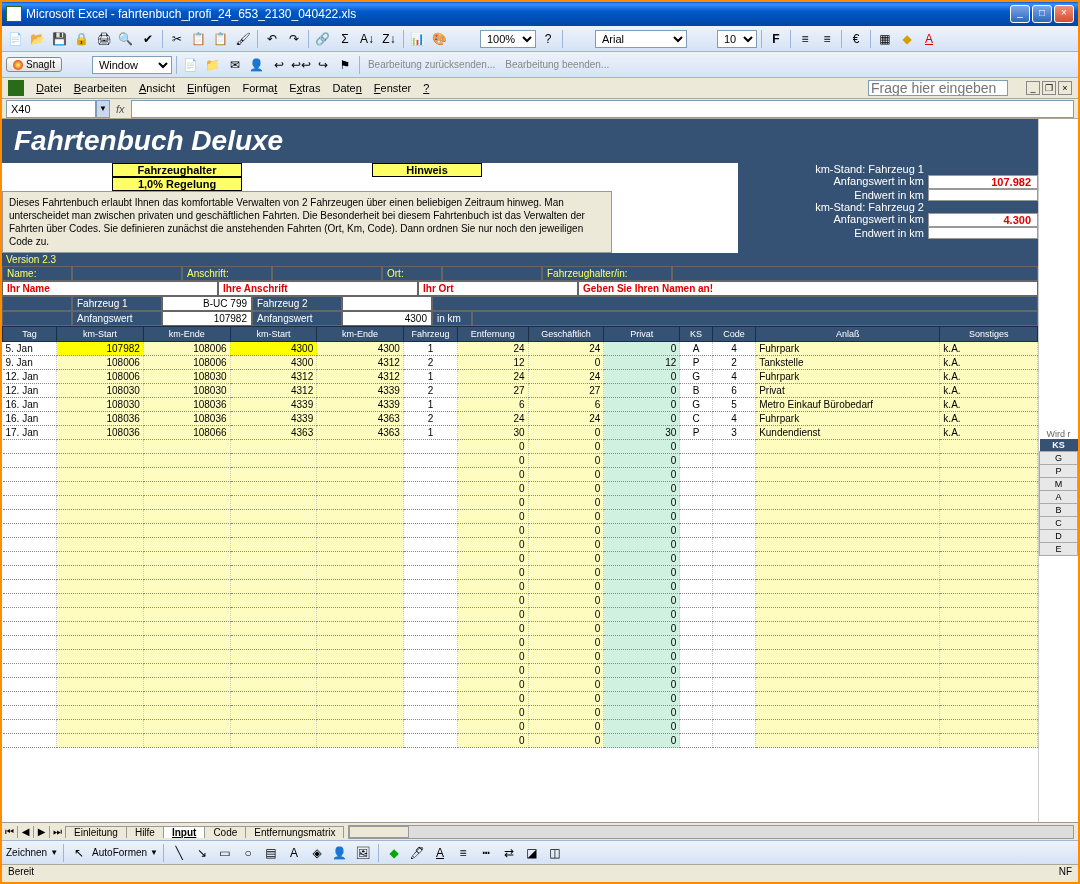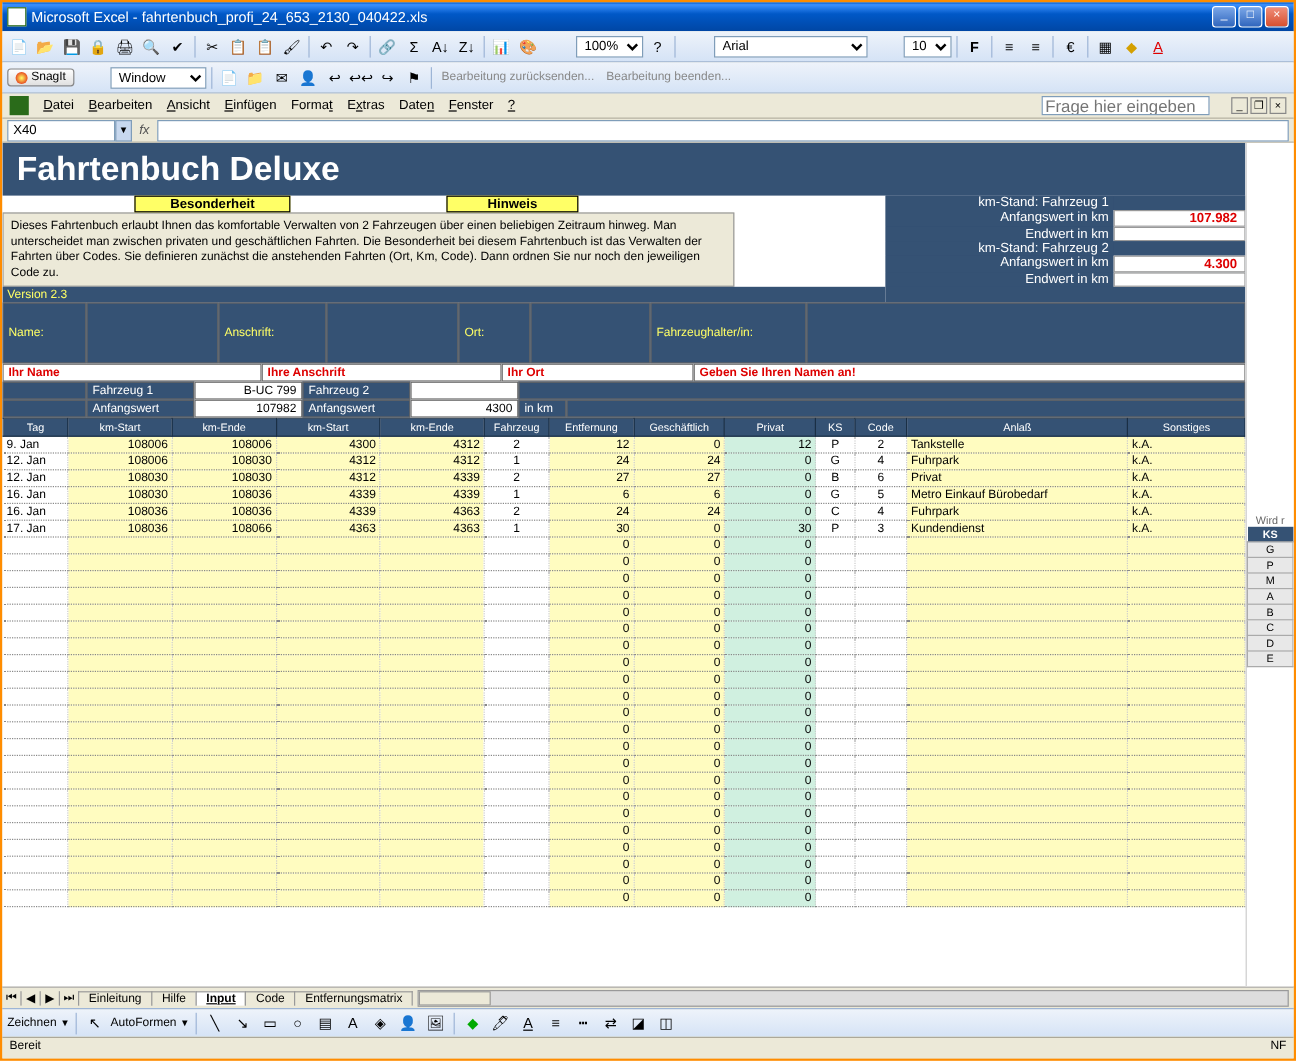--- a/index.html
+++ b/index.html
@@ -21,28 +21,28 @@
 .menubar .help-box { margin-left: auto; width: 140px; height: 16px; border: 1px solid #7f9db9; background: #fff; color: #999; padding: 0 2px; font-size: 14px; }
 .menubar .mdi-btns { display: flex; gap: 2px; margin-left: 6px; }
 .menubar .mdi-btn { width: 14px; height: 14px; border: 1px solid #888; background: #ece9d8; font-size: 9px; text-align: center; line-height: 12px; cursor: pointer; }
 .namebox-row { display: flex; align-items: center; background: #ece9d8; border-bottom: 1px solid #aca899; height: 20px; }
 .namebox { width: 90px; height: 18px; border: 1px solid #7f9db9; background: #fff; font-size: 11px; padding: 0 4px; margin-left: 4px; }
 .fx { margin: 0 6px; font-style: italic; color: #555; }
 .formula-bar { flex: 1; height: 18px; border: 1px solid #7f9db9; background: #fff; margin-right: 4px; }
 .sheet-area { flex: 1; background: #fff; overflow: hidden; position: relative; display: flex; }
 .sheet-main { flex: 1; overflow: auto; }
 .sheet-side { width: 40px; background: #fff; border-left: 1px solid #ccc; }
-.banner { background: #355274; color: #fff; font-size: 28px; font-weight: bold; padding: 6px 12px; font-family: Arial; }
+.banner { background: #355274; color: #fff; font-size: 28px; font-weight: bold; padding: 6px 12px; font-family: Arial; font-style: italic; }
 .hdr-yellow { background: #ffff66; border: 1px solid #000; font-weight: bold; text-align: center; }
 .hdr-navy-r { background: #355274; color: #fff; text-align: right; padding-right: 4px; }
 .val-white { background: #fff; border: 1px solid #999; text-align: right; padding-right: 6px; }
 .val-red { color: #d00; font-weight: bold; }
 .desc-box { background: #ece9d8; border: 1px solid #999; padding: 4px 6px; font-size: 10px; line-height: 13px; grid-column: 1 / span 5; }
 .version { background: #355274; color: #ffff66; font-weight: normal; padding: 1px 4px; font-size: 10px; }
-.label-navy { background: #355274; color: #ffff66; font-size: 10px; padding: 19px 4px; border: 1px solid #1a2f45; }
+.label-navy { background: #355274; color: #ffff66; font-size: 10px; padding: 1px 4px; border: 1px solid #1a2f45; }
 .input-red { background: #fff; color: #d00; font-weight: bold; font-size: 10px; padding: 1px 4px; border: 1px solid #999; }
 .tbl { border-collapse: collapse; width: 100%; table-layout: fixed; }
 .tbl th { background: #355274; color: #fff; font-size: 9px; font-weight: normal; padding: 2px; border: 1px solid #1a2f45; text-align: center; }
 .tbl td { border-bottom: 1px dotted #888; border-right: 1px dotted #ccc; font-size: 10px; padding: 0 3px; height: 14px; text-align: right; }
 .tbl td.l { text-align: left; }
 .tbl td.c { text-align: center; }
 .col-yellow { background: #fffcc0; }
 .col-mint { background: #d0f0e0; }
 .col-white { background: #fff; }
 .hl-yellow { background: #ffff00 !important; }
@@ -100,21 +100,21 @@
     <span class="tb-btn">🔗</span>
     <span class="tb-btn">Σ</span>
     <span class="tb-btn">A↓</span>
     <span class="tb-btn">Z↓</span>
     <span class="tb-sep"></span>
     <span class="tb-btn">📊</span>
     <span class="tb-btn">🎨</span>
     <select class="tb-combo" style="width:56px"><option>100%</option></select>
     <span class="tb-btn">?</span>
     <span class="tb-sep"></span>
-    <select class="tb-combo" style="width:128px"><option>Arial</option></select>
+    <select class="tb-combo" style="width:92px"><option>Arial</option></select>
     <select class="tb-combo" style="width:40px"><option>10</option></select>
     <span class="tb-sep"></span>
     <span class="tb-btn">
         <b>F</b>
       </span>
     <span class="tb-sep"></span>
     <span class="tb-btn">≡</span>
     <span class="tb-btn">≡</span>
     <span class="tb-sep"></span>
     <span class="tb-btn">€</span>
@@ -173,23 +173,27 @@
   </div>
 
   <div class="sheet-area">
     <div class="sheet-main">
       <div class="banner">Fahrtenbuch Deluxe</div>
 
       <div style="display:flex">
         <div style="flex:1">
           <div style="display:flex;gap:0">
             <div style="width:110px"></div>
-            <div class="hdr-yellow" style="width:130px">Besonderheit</div>
+            <div class="hdr-yellow" style="width:130px">Fahrzeughalter</div>
             <div style="width:130px"></div>
             <div class="hdr-yellow" style="width:110px">Hinweis</div>
+          </div>
+          <div style="display:flex">
+            <div style="width:110px"></div>
+            <div class="hdr-yellow" style="width:130px">1,0% Regelung</div>
           </div>
           <div class="desc-box" style="width:610px">Dieses Fahrtenbuch erlaubt Ihnen das komfortable Verwalten von 2 Fahrzeugen über einen beliebigen Zeitraum hinweg. Man unterscheidet man zwischen privaten und geschäftlichen Fahrten. Die Besonderheit bei diesem Fahrtenbuch ist das Verwalten der Fahrten über Codes. Sie definieren zunächst die anstehenden Fahrten (Ort, Km, Code). Dann ordnen Sie nur noch den jeweiligen Code zu.</div>
           <div class="version">Version 2.3</div>
         </div>
         <div style="width:300px;background:#355274">
           <div style="display:flex">
               <div class="hdr-navy-r" style="flex:1">km-Stand: Fahrzeug 1</div>
               <div style="width:110px;background:#355274"></div>
             </div>
           <div style="display:flex">
@@ -278,20 +282,35 @@
               <th>Geschäftlich</th>
               <th>Privat</th>
               <th>KS</th>
               <th>Code</th>
               <th>Anlaß</th>
               <th>Sonstiges</th>
             </tr>
           </thead>
         <tbody id="data-body">
             <tr>
+              <td class="col-white l">5. Jan</td>
+              <td class="col-yellow hl-yellow">107982</td>
+              <td class="col-yellow">108006</td>
+              <td class="col-yellow hl-yellow">4300</td>
+              <td class="col-yellow">4300</td>
+              <td class="col-white c">1</td>
+              <td class="col-yellow">24</td>
+              <td class="col-yellow">24</td>
+              <td class="col-mint">0</td>
+              <td class="col-white c">A</td>
+              <td class="col-white c">4</td>
+              <td class="col-yellow l">Fuhrpark</td>
+              <td class="col-yellow l">k.A.</td>
+            </tr>
+            <tr>
               <td class="col-white l">9. Jan</td>
               <td class="col-yellow">108006</td>
               <td class="col-yellow">108006</td>
               <td class="col-yellow">4300</td>
               <td class="col-yellow">4312</td>
               <td class="col-white c">2</td>
               <td class="col-yellow">12</td>
               <td class="col-yellow">0</td>
               <td class="col-mint">12</td>
               <td class="col-white c">P</td>

